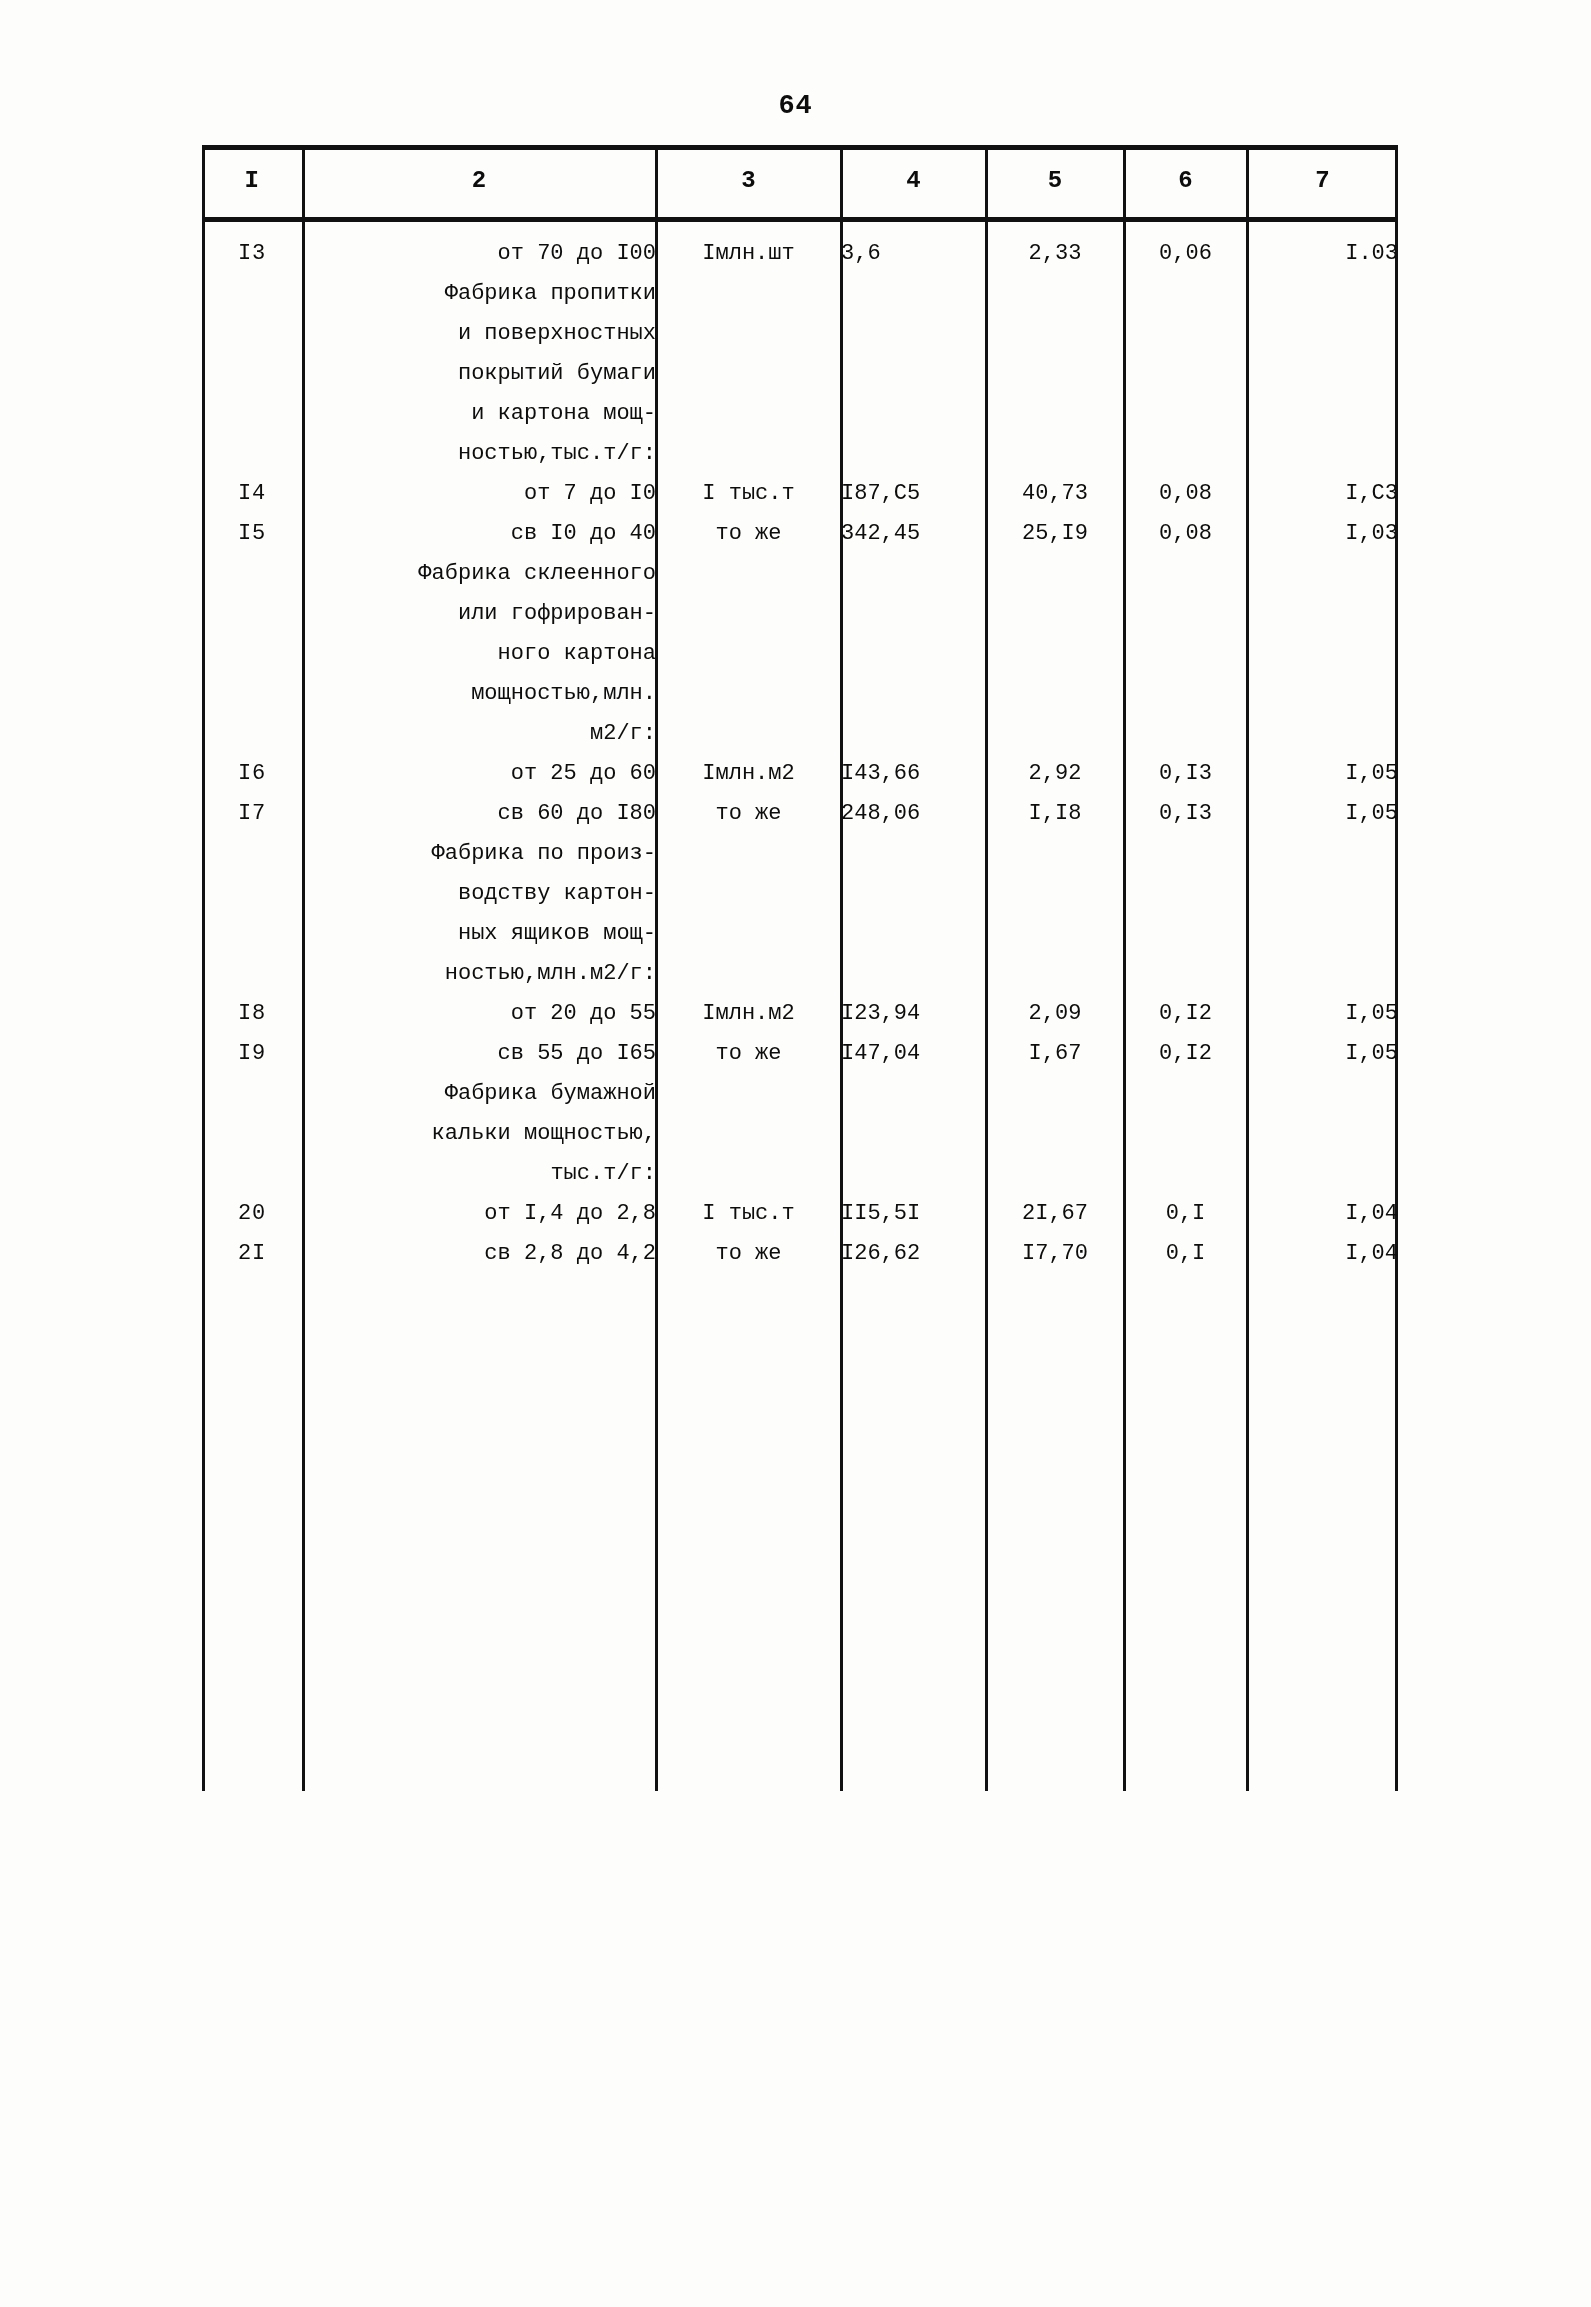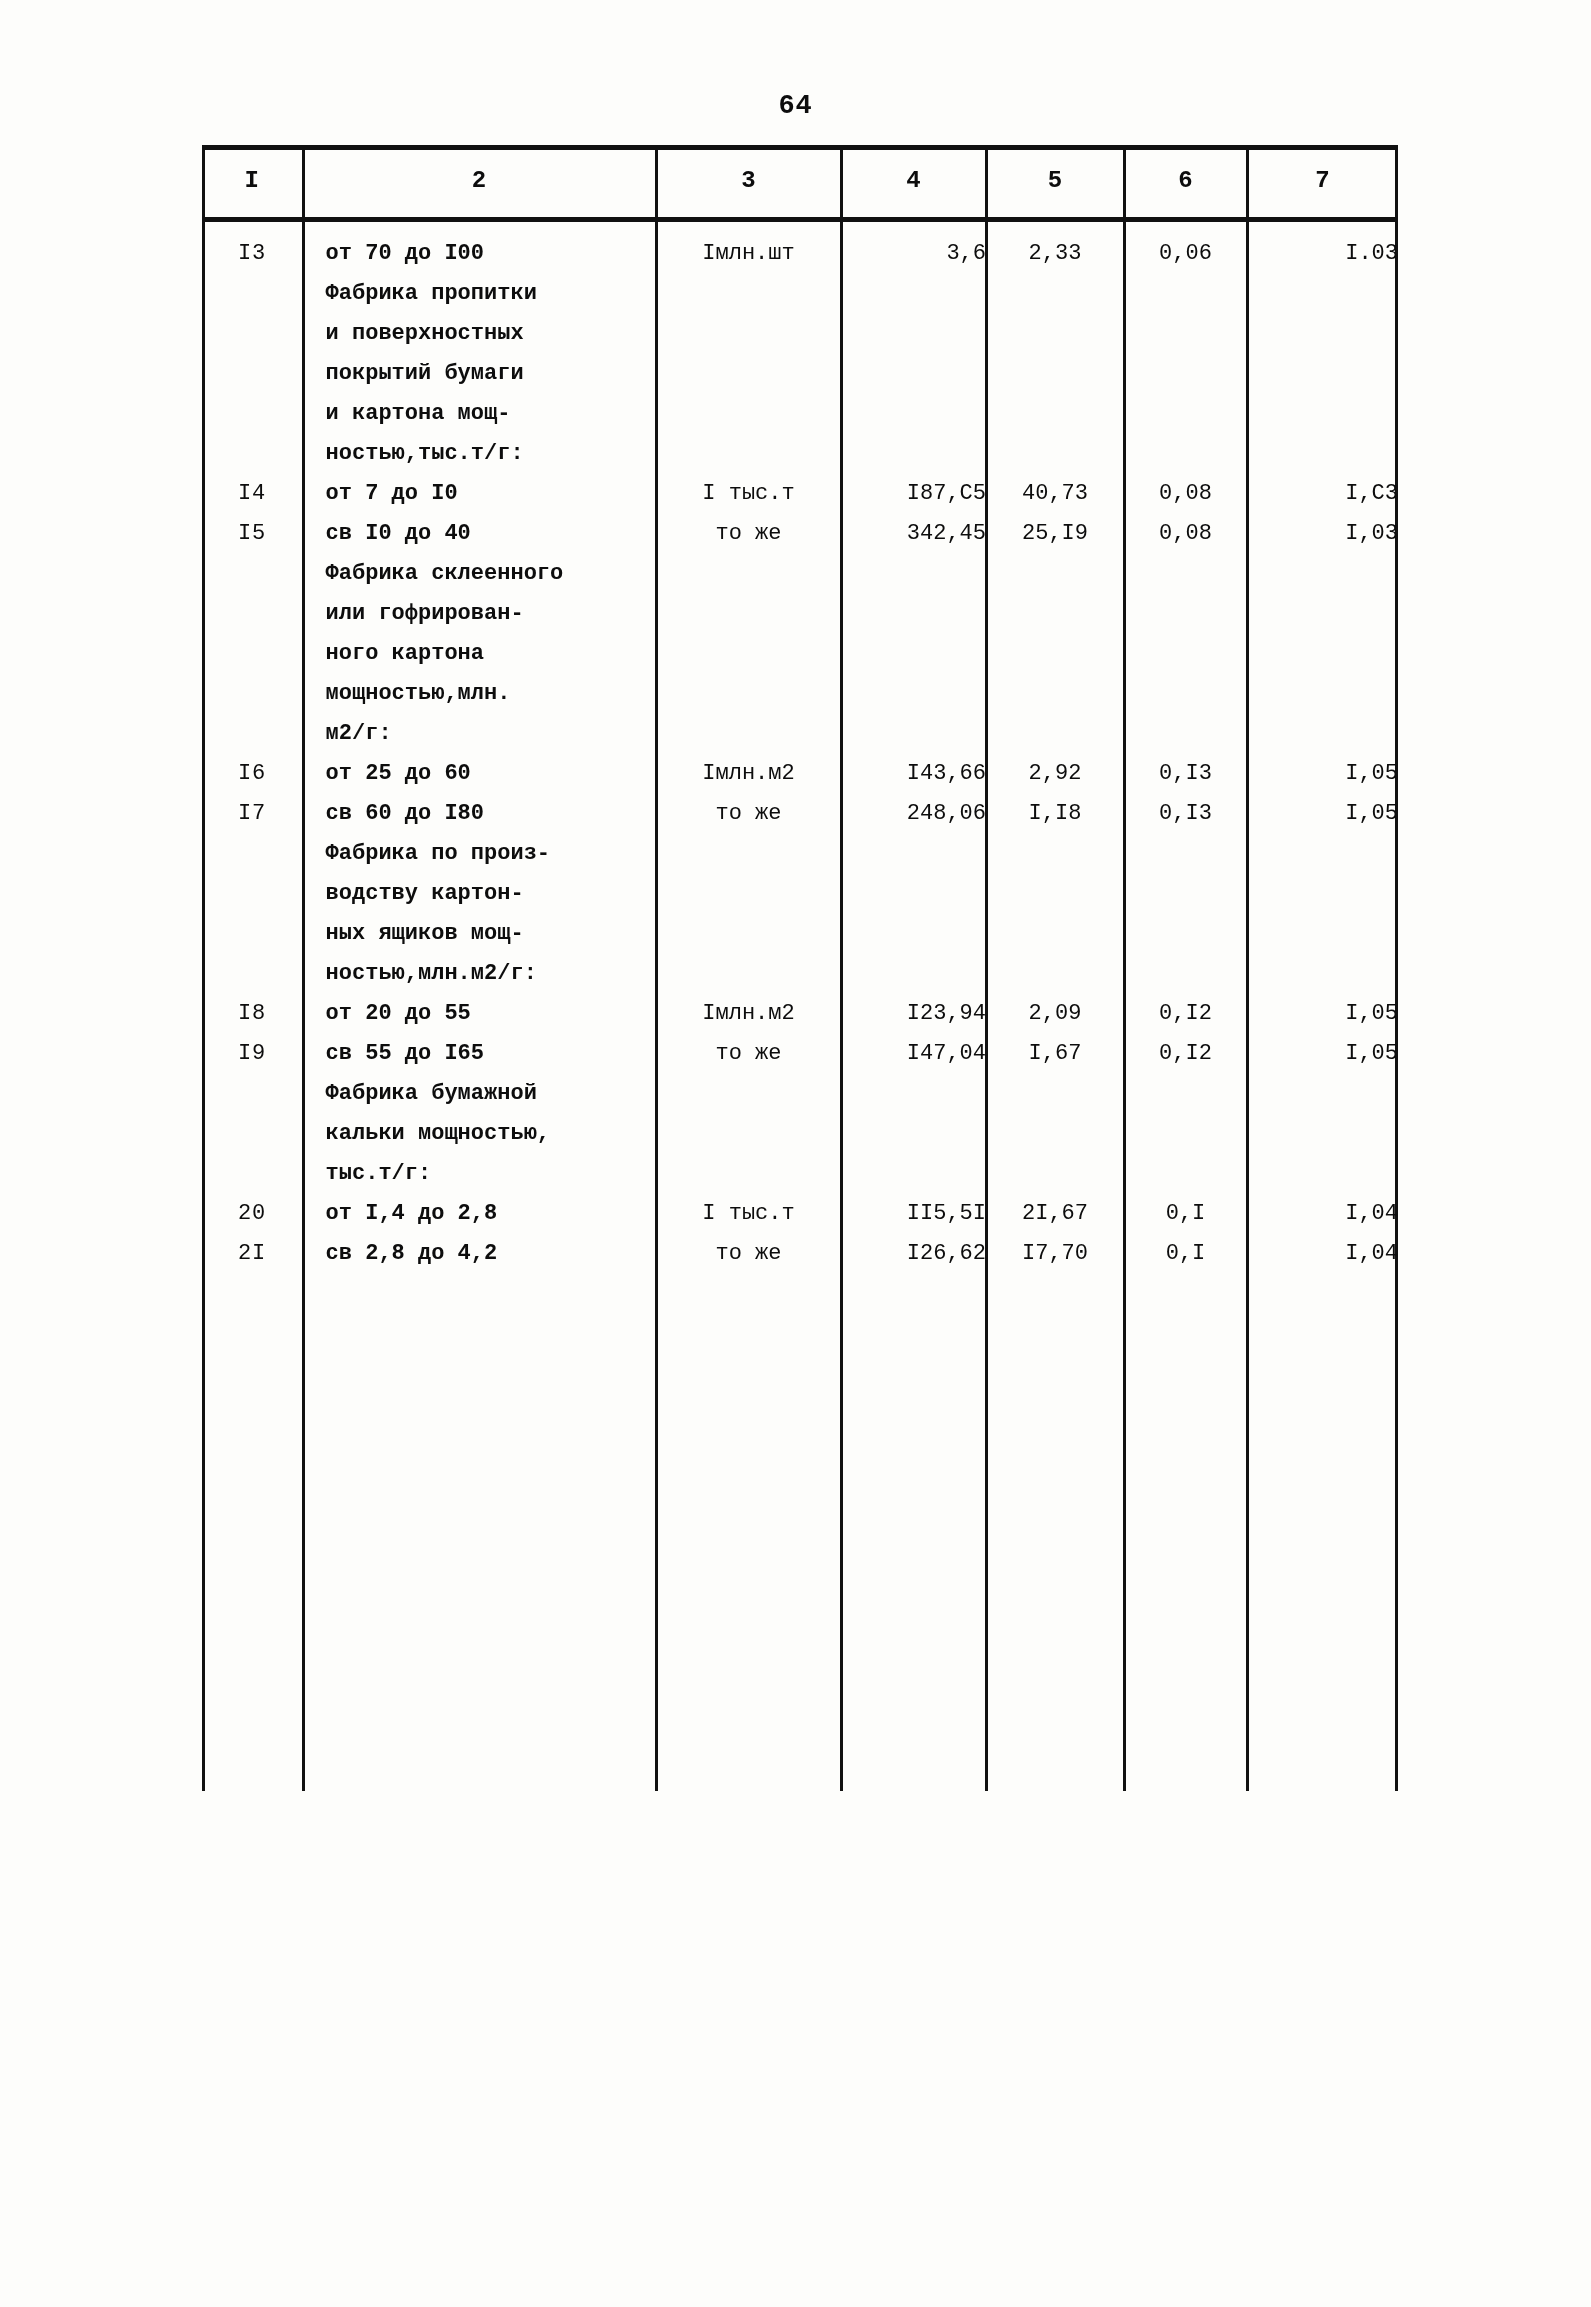--- a/index.html
+++ b/index.html
@@ -109,28 +109,27 @@
     height: 40px;
     line-height: 40px;
     font-size: 22px;
     white-space: nowrap;
   }
   .cell-num {
     text-align: center;
     letter-spacing: 0.7px;
   }
   .cell-name {
-    text-align: left;
+    text-align: right;
     padding-left: 23.6px !important;
-    font-weight: bold;
   }
   .cell-unit {
     text-align: center;
   }
-  .cell-v4 { text-align: right; }
+  .cell-v4 { text-align: left; }
   .cell-v5 { text-align: center; }
   .cell-v6 { text-align: center; }
   .cell-v7 { text-align: right; }
 
   .spacer-row td { height: 40px; }
 
   .first-body-row td { padding-top: 17px !important; }
 </style>
 </head>
 <body>

